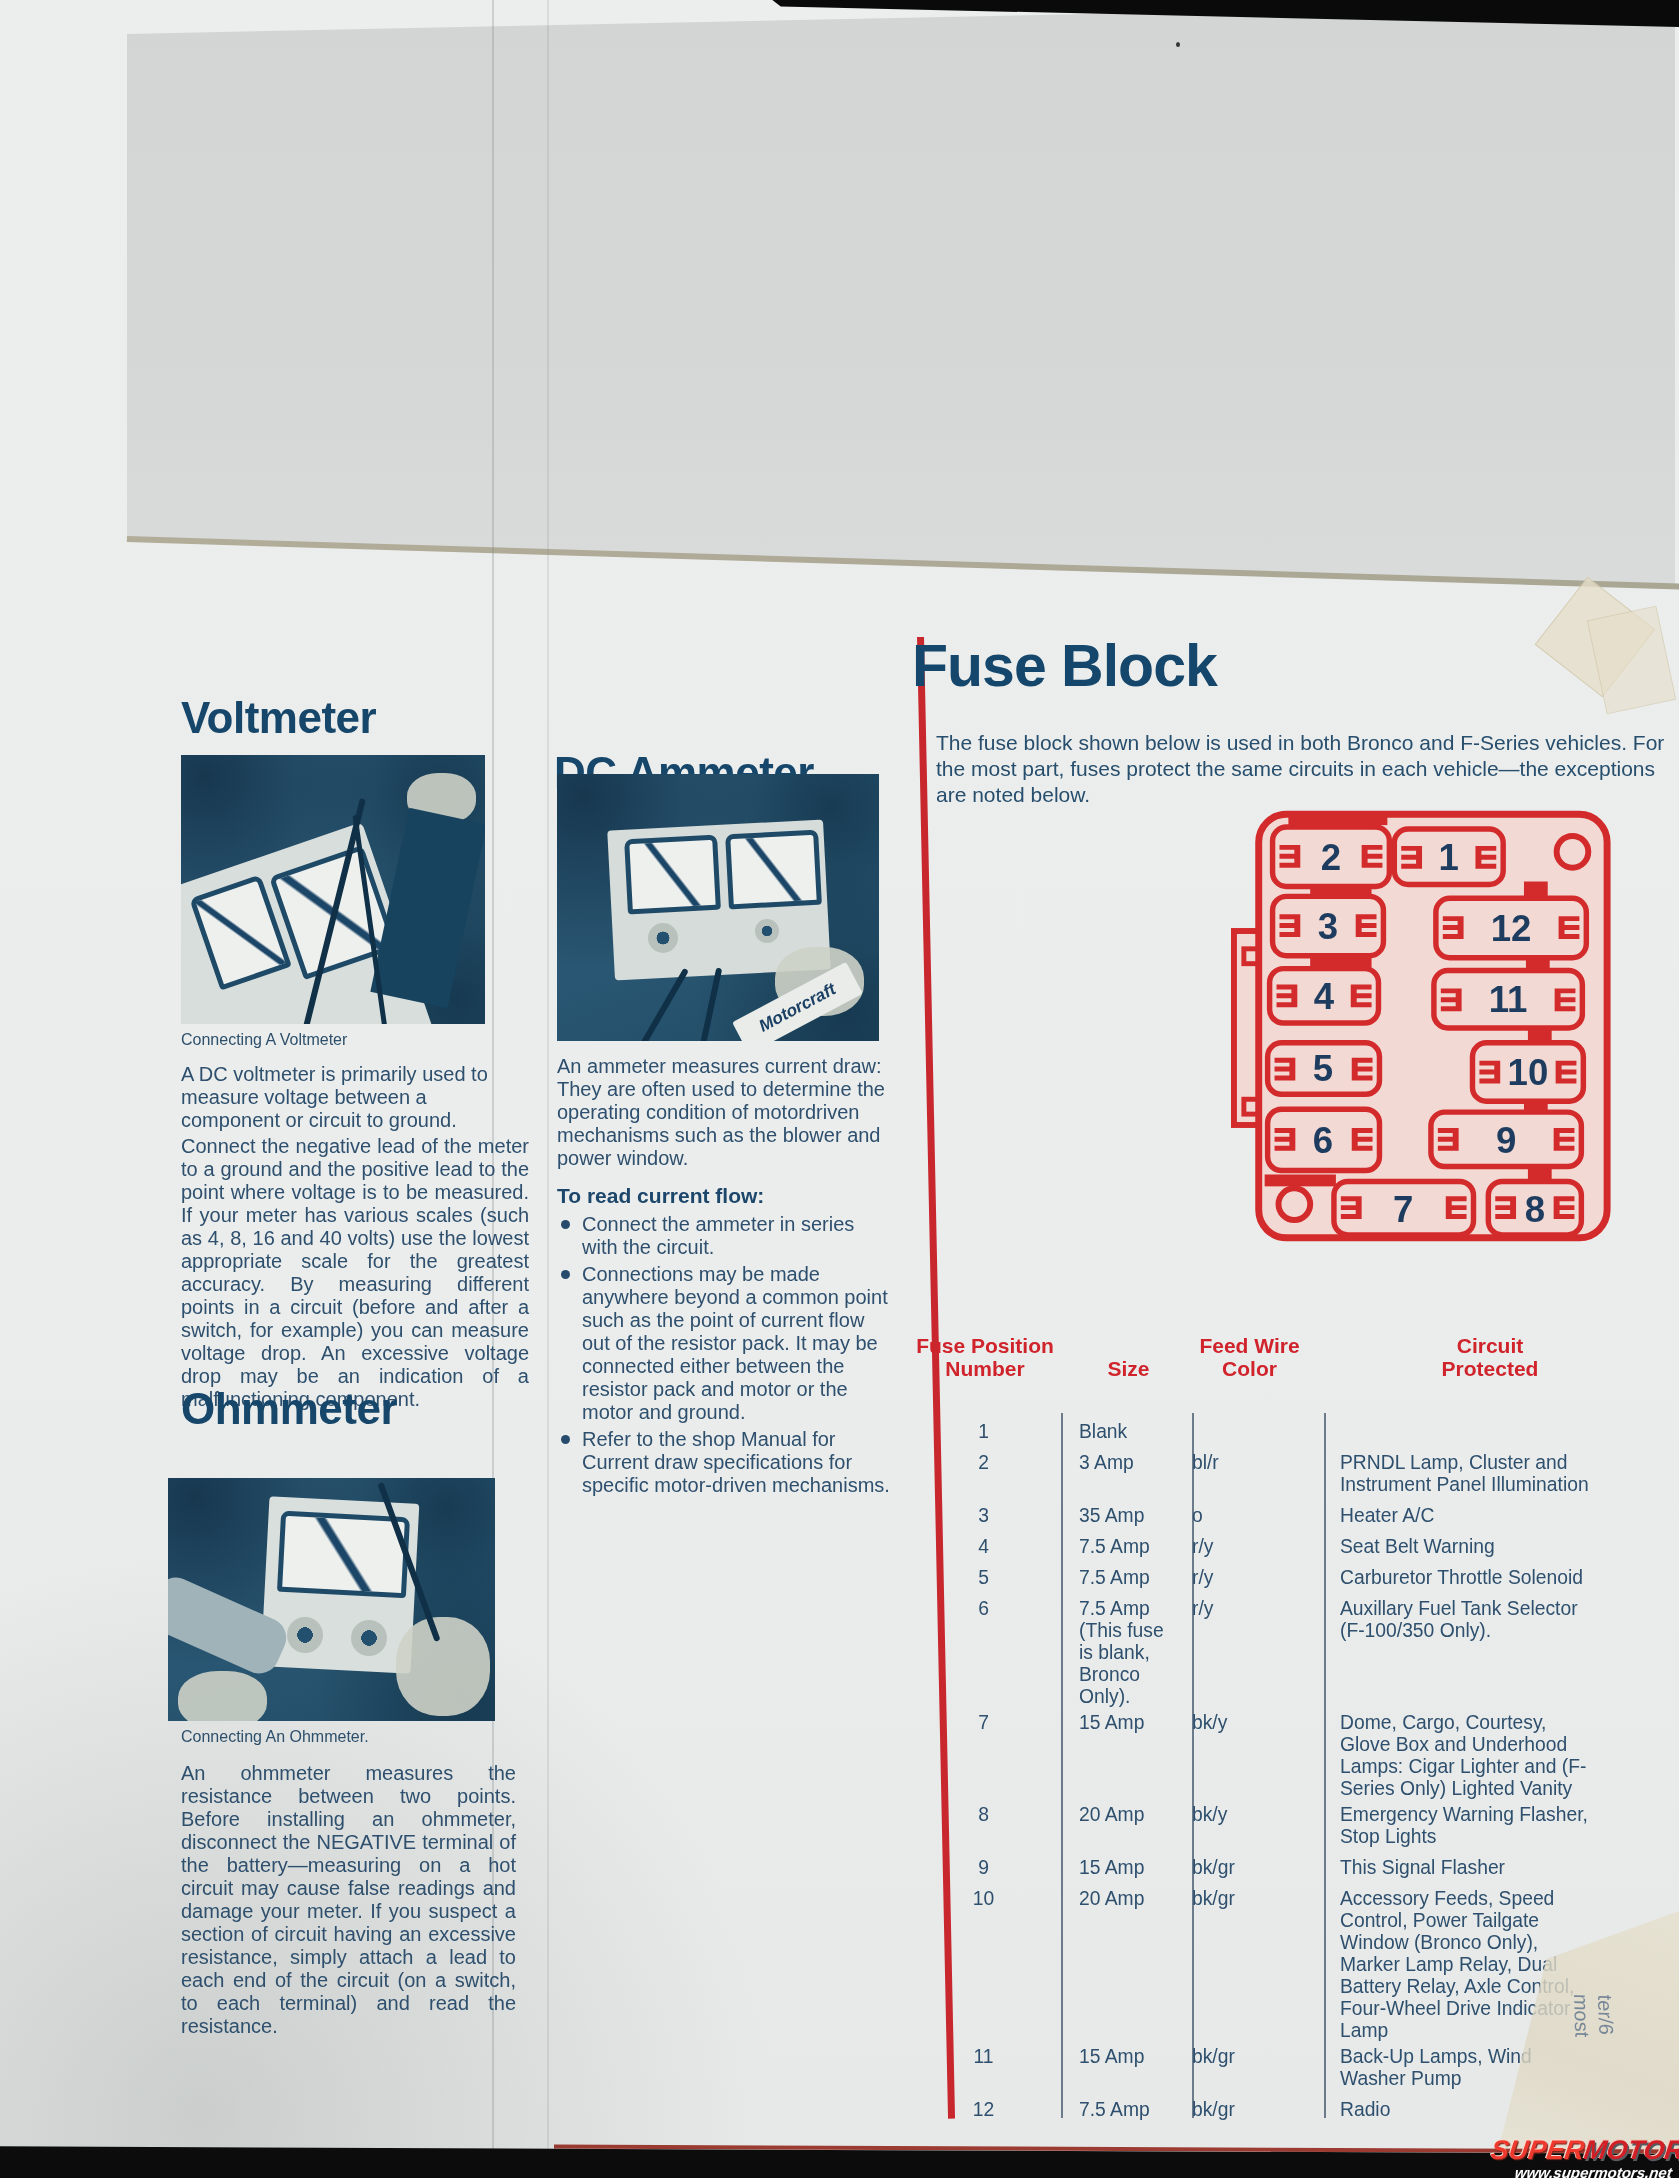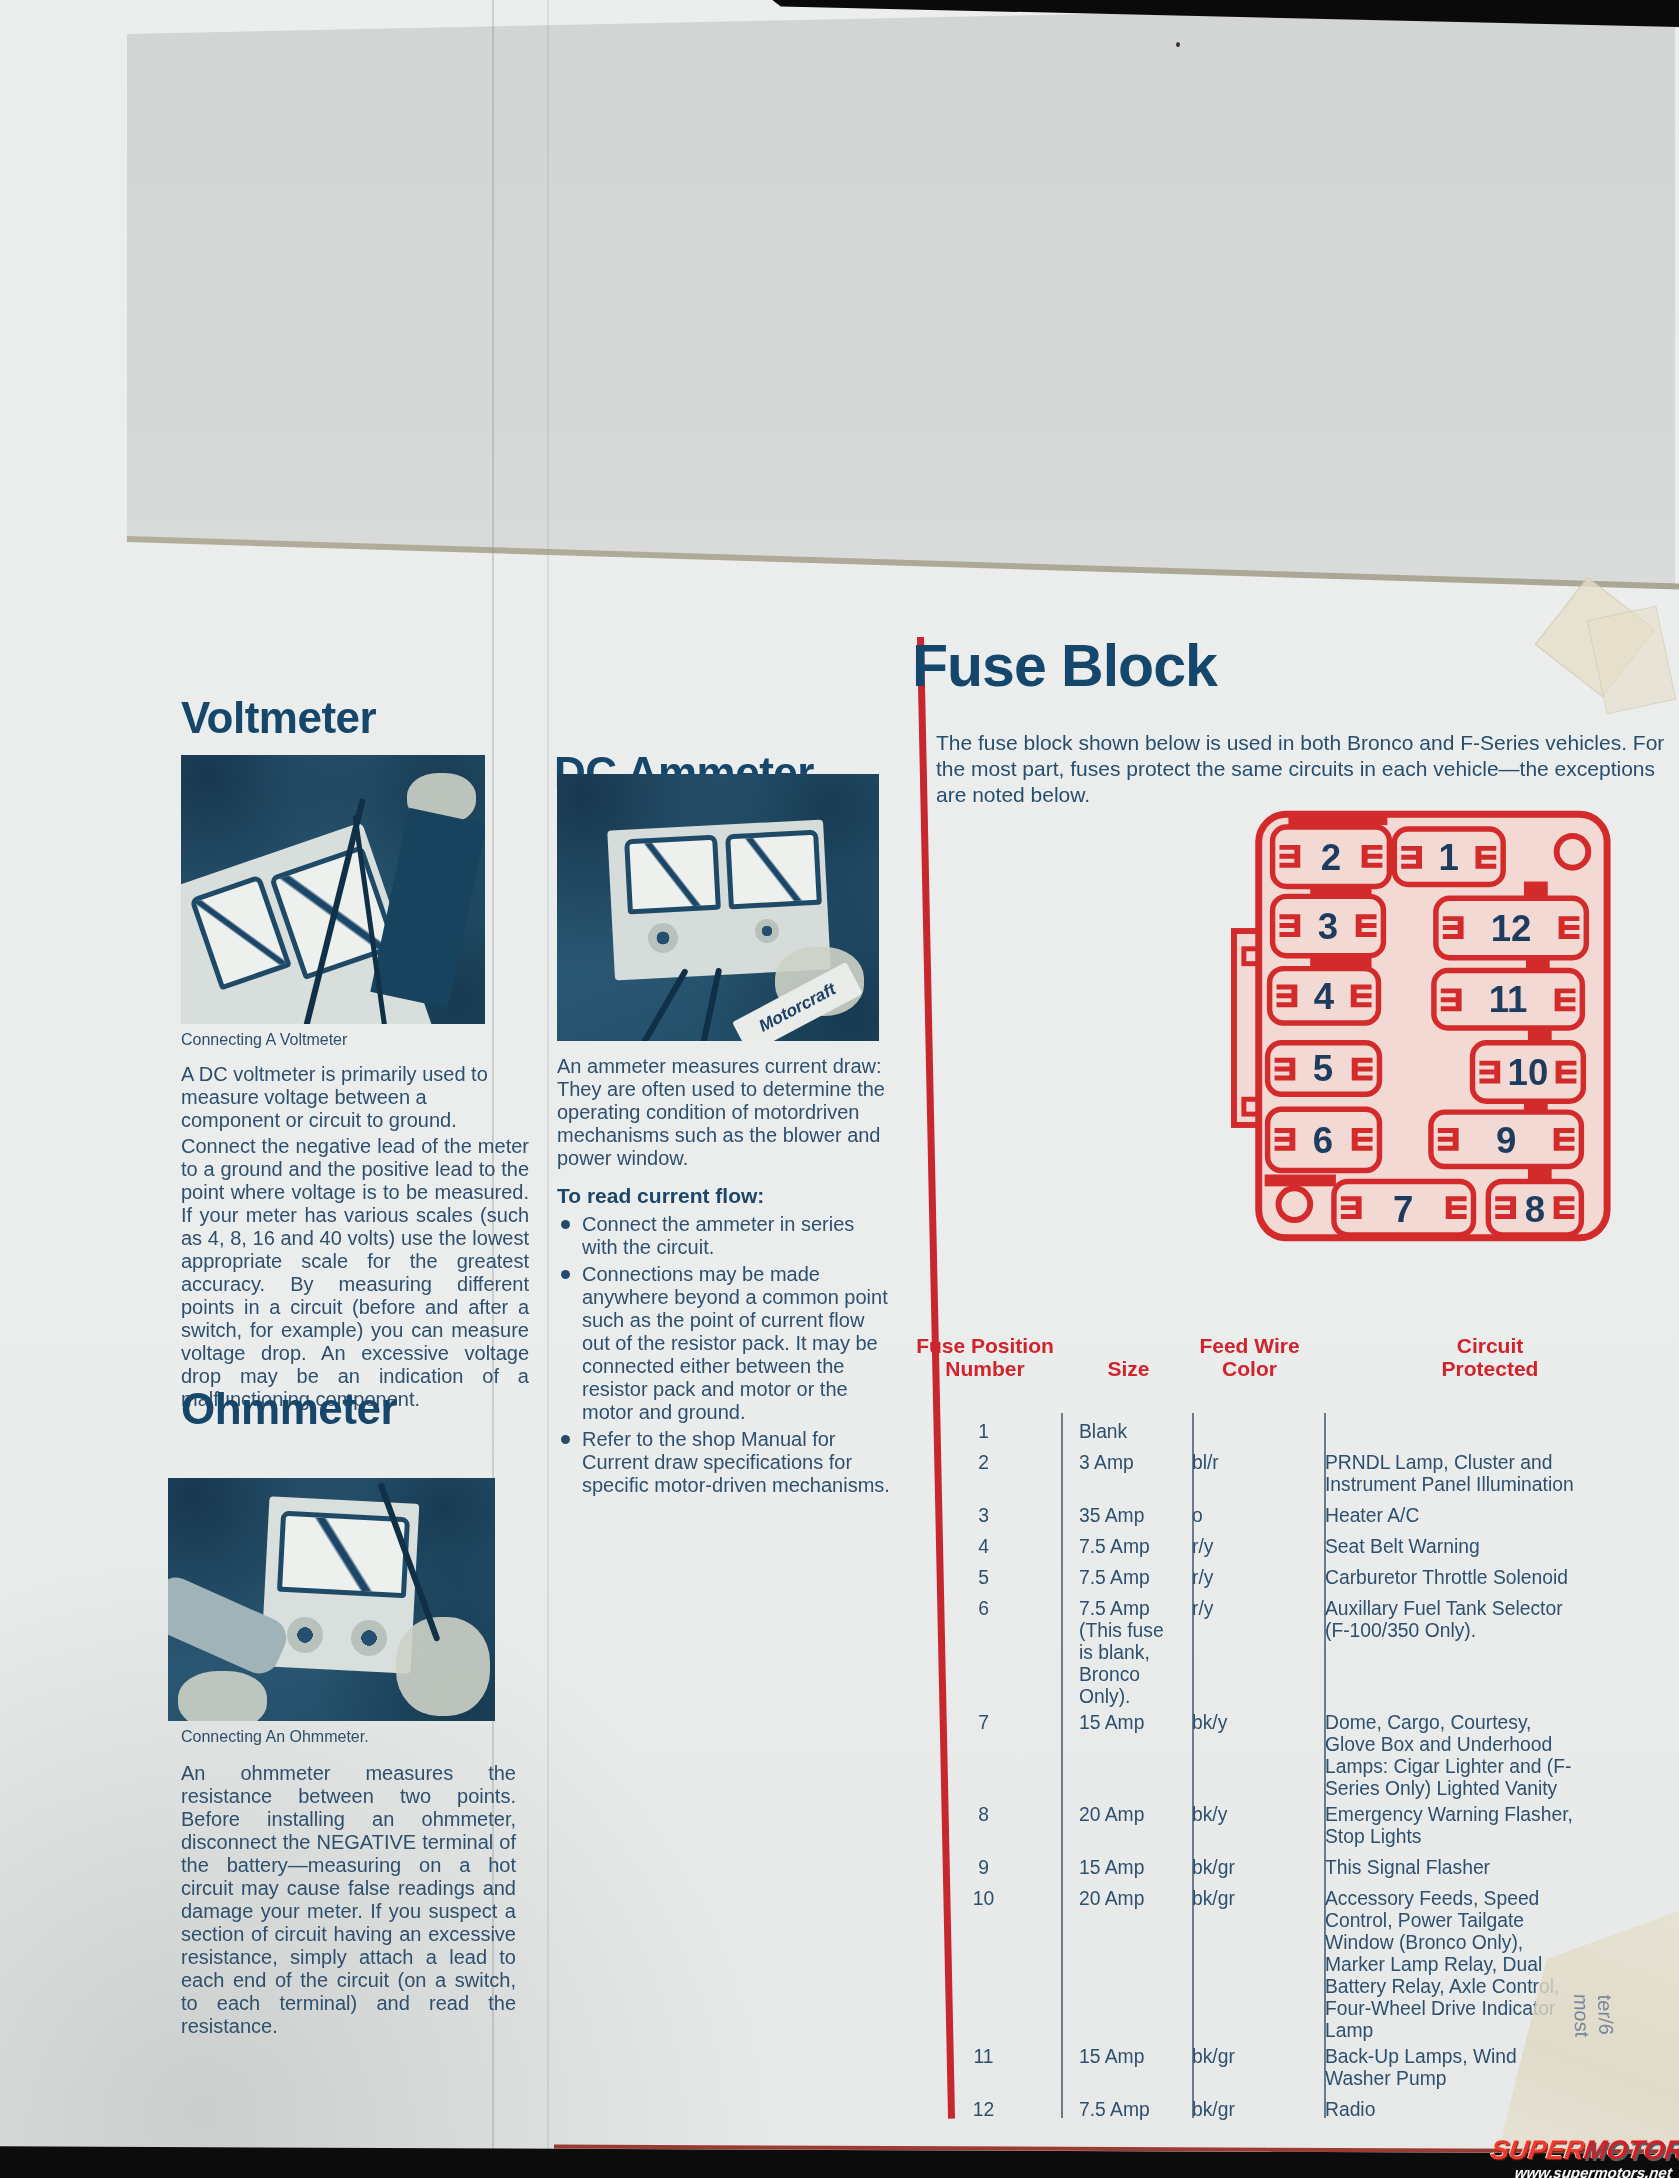--- a/index.html
+++ b/index.html
@@ -76,21 +76,21 @@
         line-height:23px;color:#d0232b;white-space:pre-line;}
   .hc1{left:0;width:158px;} .hc2{left:158px;width:129px;}
   .hc3{left:279px;width:129px;} .hc4{left:495px;width:178px;}
   .tbody{position:absolute;left:0;top:92px;width:741px;}
   .trow{display:grid;grid-template-columns:155px 131px 132px 1fr;margin-bottom:9px;}
   .trow.tight{margin-bottom:4px;}
   .tcell{font-size:19.3px;line-height:22px;color:#2e4f6d;white-space:pre-line;}
   .c-num{text-align:center;}
   .c-size{padding-left:18px;}
   .c-color{}
-  .c-circ{padding-left:1px;max-width:304px;}
+  .c-circ{padding-left:16px;max-width:304px;}
   .vdiv{position:absolute;top:84px;width:2px;height:705px;background:#42566b;opacity:.75;}
   .vd1{left:155px;} .vd2{left:286px;} .vd3{left:418px;}
   
   .watermark{position:absolute;left:1490px;top:2135px;z-index:9;text-align:center;
         font-style:italic;font-weight:800;transform:skewX(-8deg);}
   .wm-row1{font-size:27px;letter-spacing:0;white-space:nowrap;}
   .wm-super{color:#ee3a2e;text-shadow:-1px -1px 0 #f8ded2,1px 1px 1px #7e241c;}
   .wm-motors{color:#d21f26;text-shadow:2px 2px 0 #565b61,-1px -1px 0 #f0c9bd;}
   .wm-url{font-size:15px;color:#ffffff;margin-top:-2px;
         text-shadow:-1px -1px 0 #111,1px -1px 0 #111,-1px 1px 0 #111,1px 1px 0 #111,2px 2px 2px #000;}

